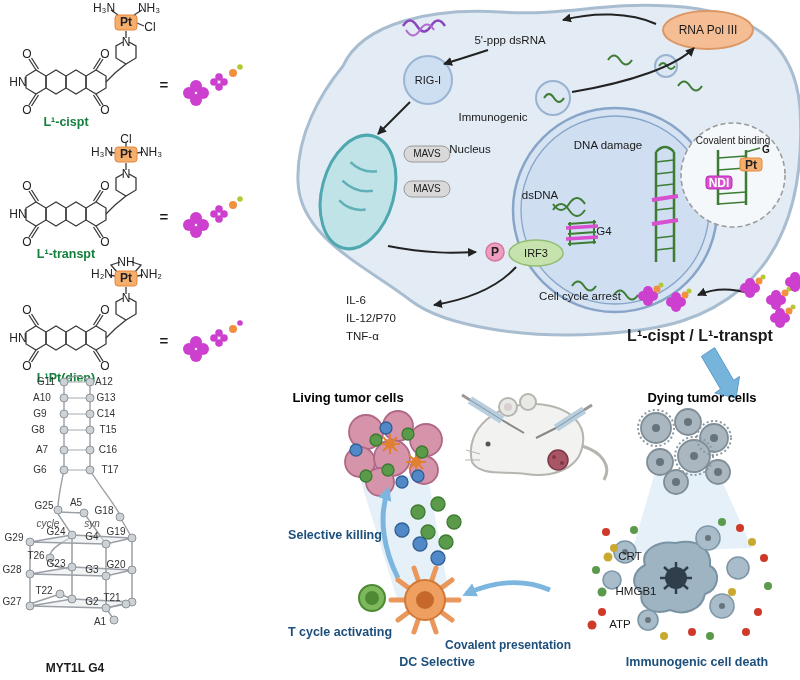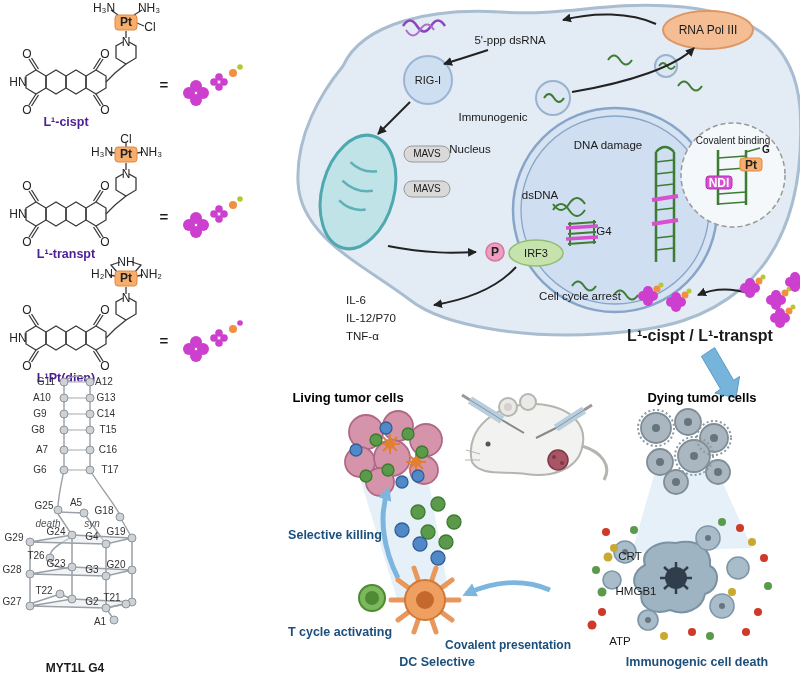--- a/index.html
+++ b/index.html
@@ -6,21 +6,21 @@
   #canvas{position:relative;width:800px;height:680px;background:#ffffff;
           font-family:"Liberation Sans",sans-serif;overflow:hidden;}
   .abs{position:absolute;}
   .lbl{position:absolute;transform:translate(-50%,-50%);white-space:nowrap;
        font-size:11.5px;color:#1a1a1a;line-height:1;}
   .lbl.left{transform:translate(0,-50%);}
   .b13{font-size:13px;font-weight:bold;color:#000;}
   .blue{font-size:12.5px;font-weight:bold;color:#1c4f7c;}
   .blue12{font-size:12px;font-weight:bold;color:#1c4f7c;}
   .atom{font-size:12px;color:#222;text-align:right;}
-  .cname{font-size:12.5px;font-weight:bold;color:#4c1d95;}
+  .cname{font-size:12.5px;font-weight:bold;color:#15803d;}
   .g4lbl{font-size:10px;color:#333;}
   .it{font-style:italic;color:#555;}
   .bold{font-weight:bold;}
   .white{color:#fff;}
   .s10{font-size:10px;}
   .s11{font-size:11px;}
   svg{position:absolute;left:0;top:0;}
 </style>
 </head>
 <body>
@@ -227,21 +227,21 @@
     <span class="lbl g4lbl" style="left:106px;top:42px">C14</span>
     <span class="lbl g4lbl" style="left:38px;top:58px">G8</span>
     <span class="lbl g4lbl" style="left:108px;top:58px">T15</span>
     <span class="lbl g4lbl" style="left:42px;top:78px">A7</span>
     <span class="lbl g4lbl" style="left:108px;top:78px">C16</span>
     <span class="lbl g4lbl" style="left:40px;top:98px">G6</span>
     <span class="lbl g4lbl" style="left:110px;top:98px">T17</span>
     <span class="lbl g4lbl" style="left:44px;top:134px">G25</span>
     <span class="lbl g4lbl" style="left:76px;top:131px">A5</span>
     <span class="lbl g4lbl" style="left:104px;top:139px">G18</span>
-    <span class="lbl g4lbl it" style="left:48px;top:152px">death</span>
+    <span class="lbl g4lbl it" style="left:48px;top:152px">cycle</span>
     <span class="lbl g4lbl it" style="left:92px;top:152px">syn</span>
     <span class="lbl g4lbl" style="left:14px;top:166px">G29</span>
     <span class="lbl g4lbl" style="left:56px;top:160px">G24</span>
     <span class="lbl g4lbl" style="left:92px;top:165px">G4</span>
     <span class="lbl g4lbl" style="left:116px;top:160px">G19</span>
     <span class="lbl g4lbl" style="left:36px;top:184px">T26</span>
     <span class="lbl g4lbl" style="left:12px;top:198px">G28</span>
     <span class="lbl g4lbl" style="left:56px;top:192px">G23</span>
     <span class="lbl g4lbl" style="left:92px;top:198px">G3</span>
     <span class="lbl g4lbl" style="left:116px;top:193px">G20</span>
@@ -562,16 +562,16 @@
     </svg>
     <span class="lbl b13" style="left:108px;top:17px">Living tumor cells</span>
     <span class="lbl b13" style="left:462px;top:17px">Dying tumor cells</span>
     <span class="lbl blue" style="left:95px;top:155px">Selective killing</span>
     <span class="lbl blue" style="left:100px;top:252px">T cycle activating</span>
     <span class="lbl blue" style="left:197px;top:282px">DC Selective</span>
     <span class="lbl blue12" style="left:268px;top:265px">Covalent presentation</span>
     <span class="lbl blue" style="left:457px;top:282px">Immunogenic cell death</span>
     <span class="lbl" style="left:390px;top:177px">CRT</span>
     <span class="lbl" style="left:396px;top:212px">HMGB1</span>
-    <span class="lbl" style="left:380px;top:262px">ATP</span>
+    <span class="lbl" style="left:380px;top:245px">ATP</span>
   </div>
 
 </div>
 
 </body></html>

